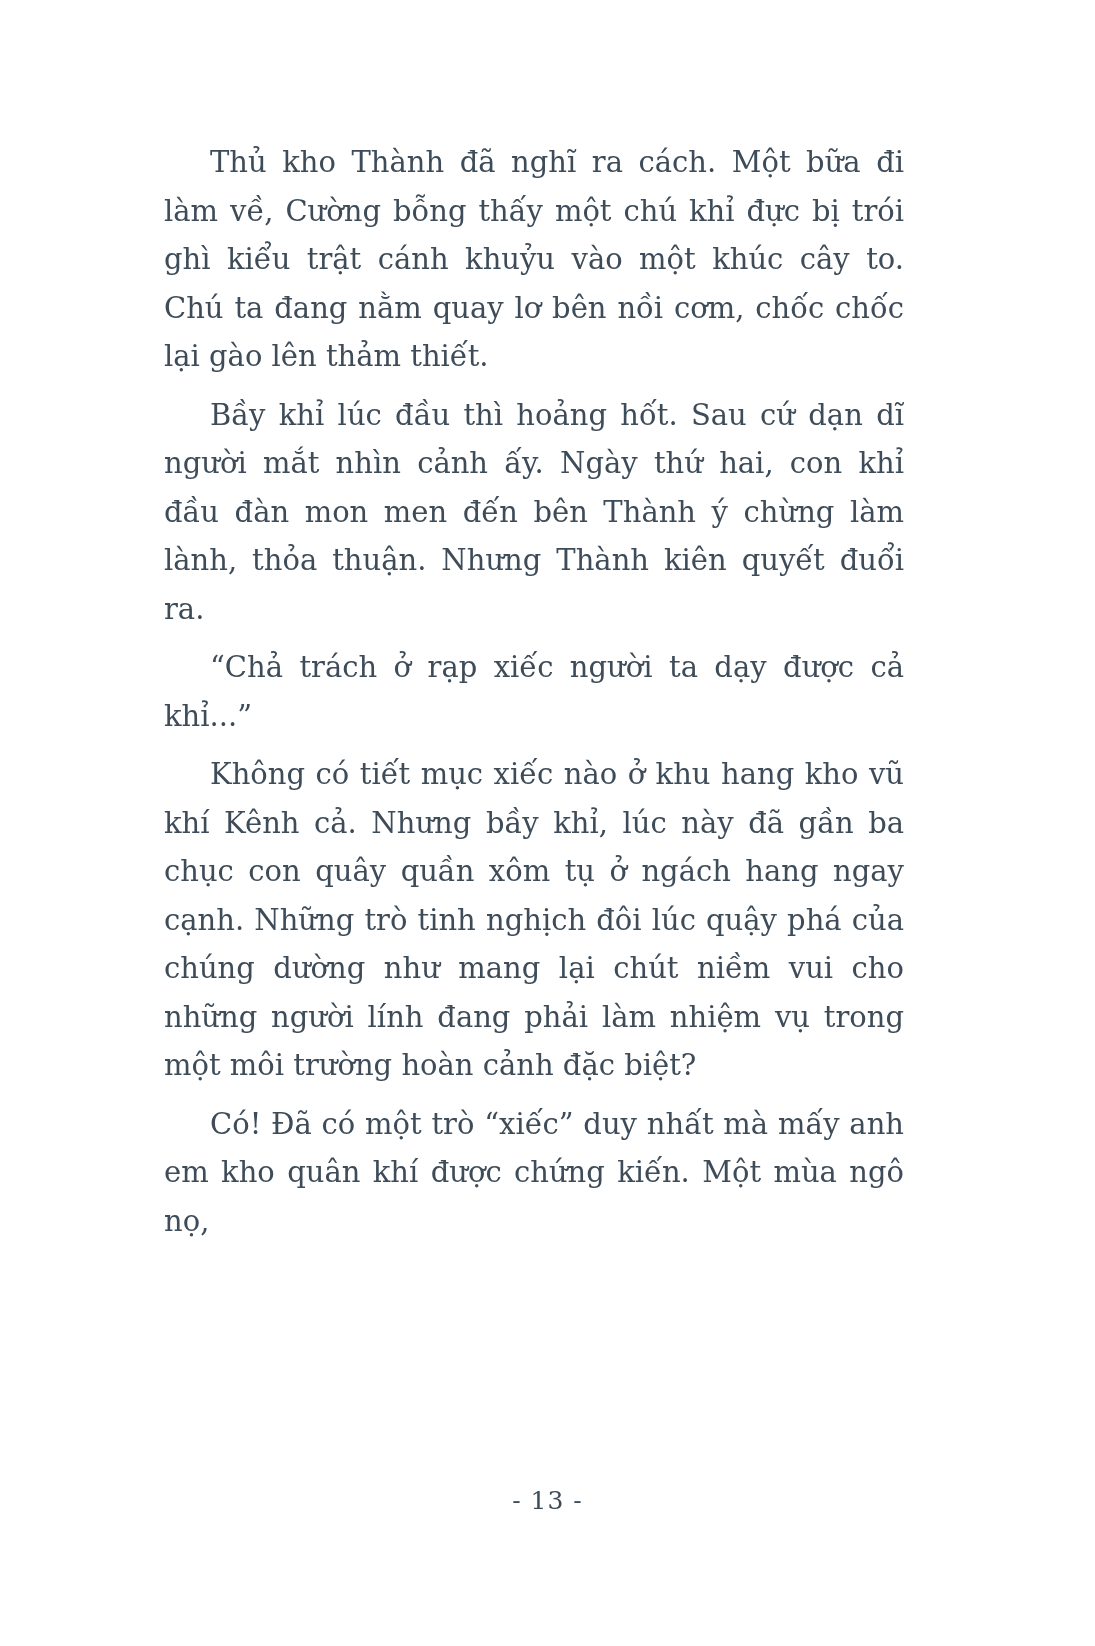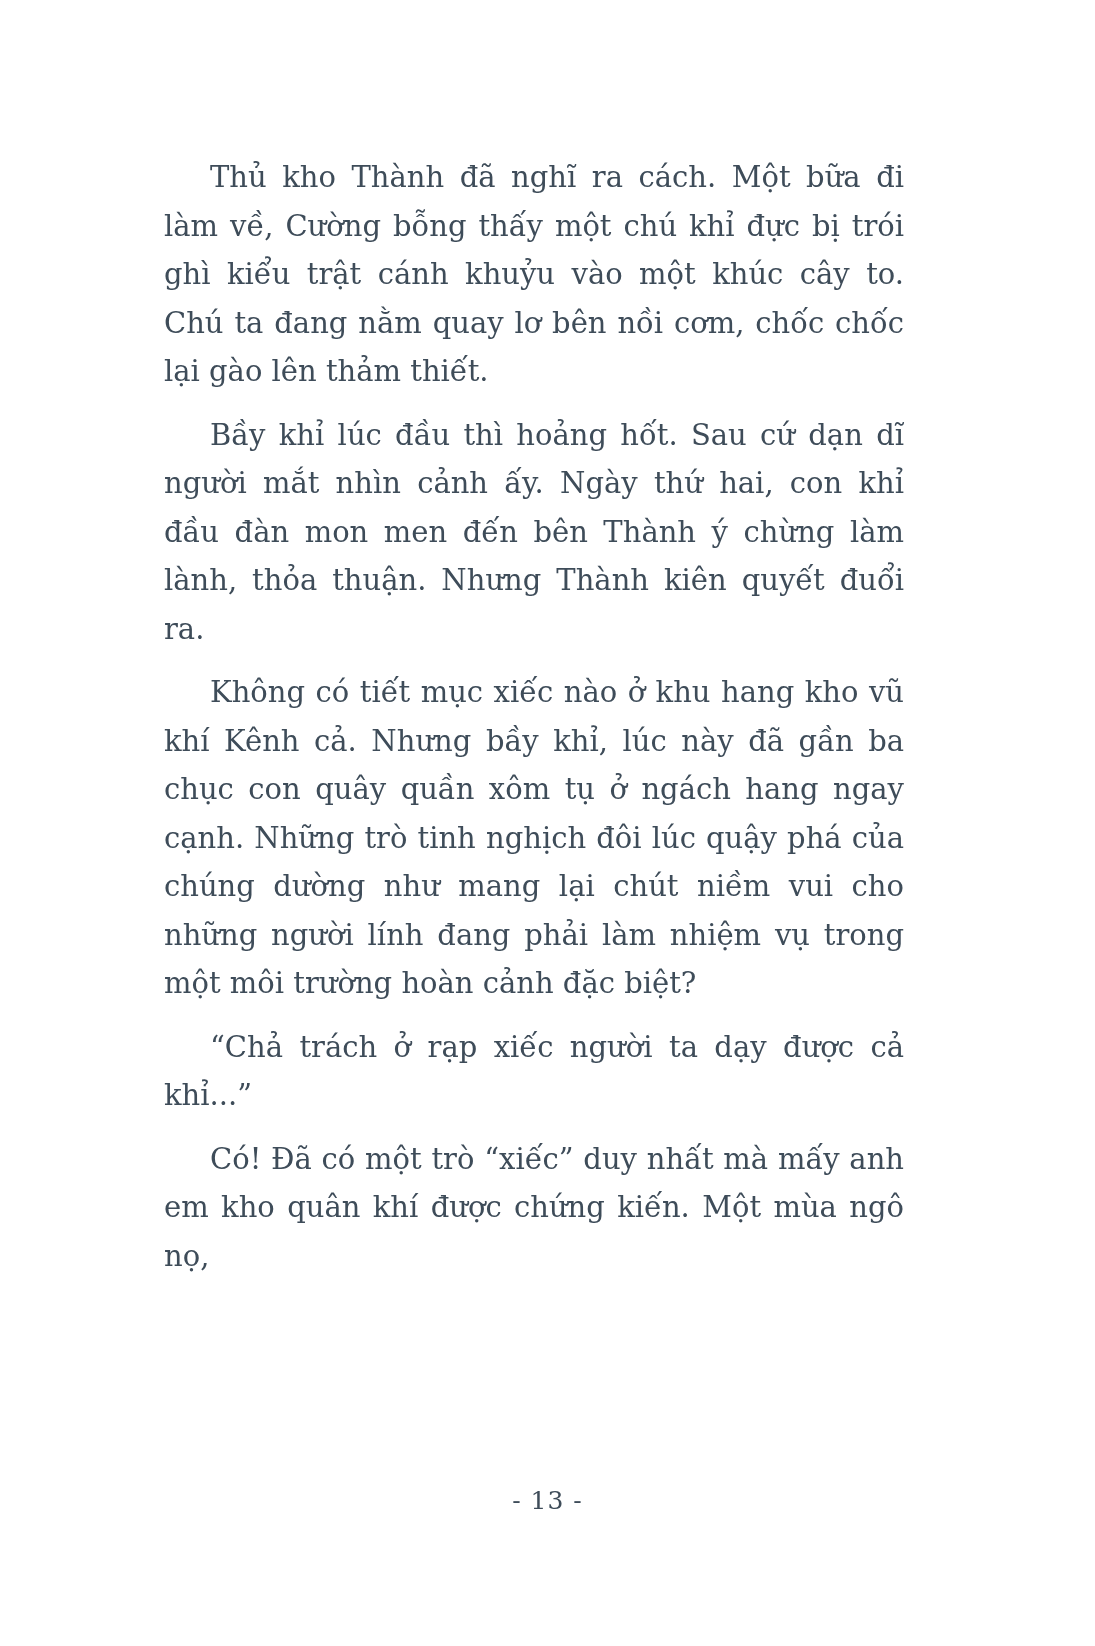--- a/index.html
+++ b/index.html
@@ -19,21 +19,21 @@
     position: absolute;
     top: 138px;
     left: 164px;
     width: 740px;
     color: #3e4c59;
     font-size: 29px;
     line-height: 48.5px;
     text-align: justify;
   }
   .text-block p {
-    margin: 15px 0 10px 0;
+    margin: 0 0 10px 0;
     text-indent: 46px;
   }
   .page-number {
     position: absolute;
     left: 0;
     right: 0;
     top: 1462px;
     text-align: center;
     color: #3e4c59;
     font-size: 25px;
@@ -41,18 +41,18 @@
     margin-top: 24px;
   }
 </style>
 </head>
 <body>
 
 <div class="page">
   <div class="text-block">
     <p>Thủ kho Thành đã nghĩ ra cách. Một bữa đi làm về, Cường bỗng thấy một chú khỉ đực bị trói ghì kiểu trật cánh khuỷu vào một khúc cây to. Chú ta đang nằm quay lơ bên nồi cơm, chốc chốc lại gào lên thảm thiết.</p>
     <p>Bầy khỉ lúc đầu thì hoảng hốt. Sau cứ dạn dĩ người mắt nhìn cảnh ấy. Ngày thứ hai, con khỉ đầu đàn mon men đến bên Thành ý chừng làm lành, thỏa thuận. Nhưng Thành kiên quyết đuổi ra.</p>
+    <p>“Chả trách ở rạp xiếc người ta dạy được cả khỉ...”</p>
     <p>Không có tiết mục xiếc nào ở khu hang kho vũ khí Kênh cả. Nhưng bầy khỉ, lúc này đã gần ba chục con quây quần xôm tụ ở ngách hang ngay cạnh. Những trò tinh nghịch đôi lúc quậy phá của chúng dường như mang lại chút niềm vui cho những người lính đang phải làm nhiệm vụ trong một môi trường hoàn cảnh đặc biệt?</p>
-    <p>“Chả trách ở rạp xiếc người ta dạy được cả khỉ...”</p>
     <p>Có! Đã có một trò “xiếc” duy nhất mà mấy anh em kho quân khí được chứng kiến. Một mùa ngô nọ,</p>
   </div>
   <div class="page-number">- 13 -</div>
 </div>
 
 </body></html>

